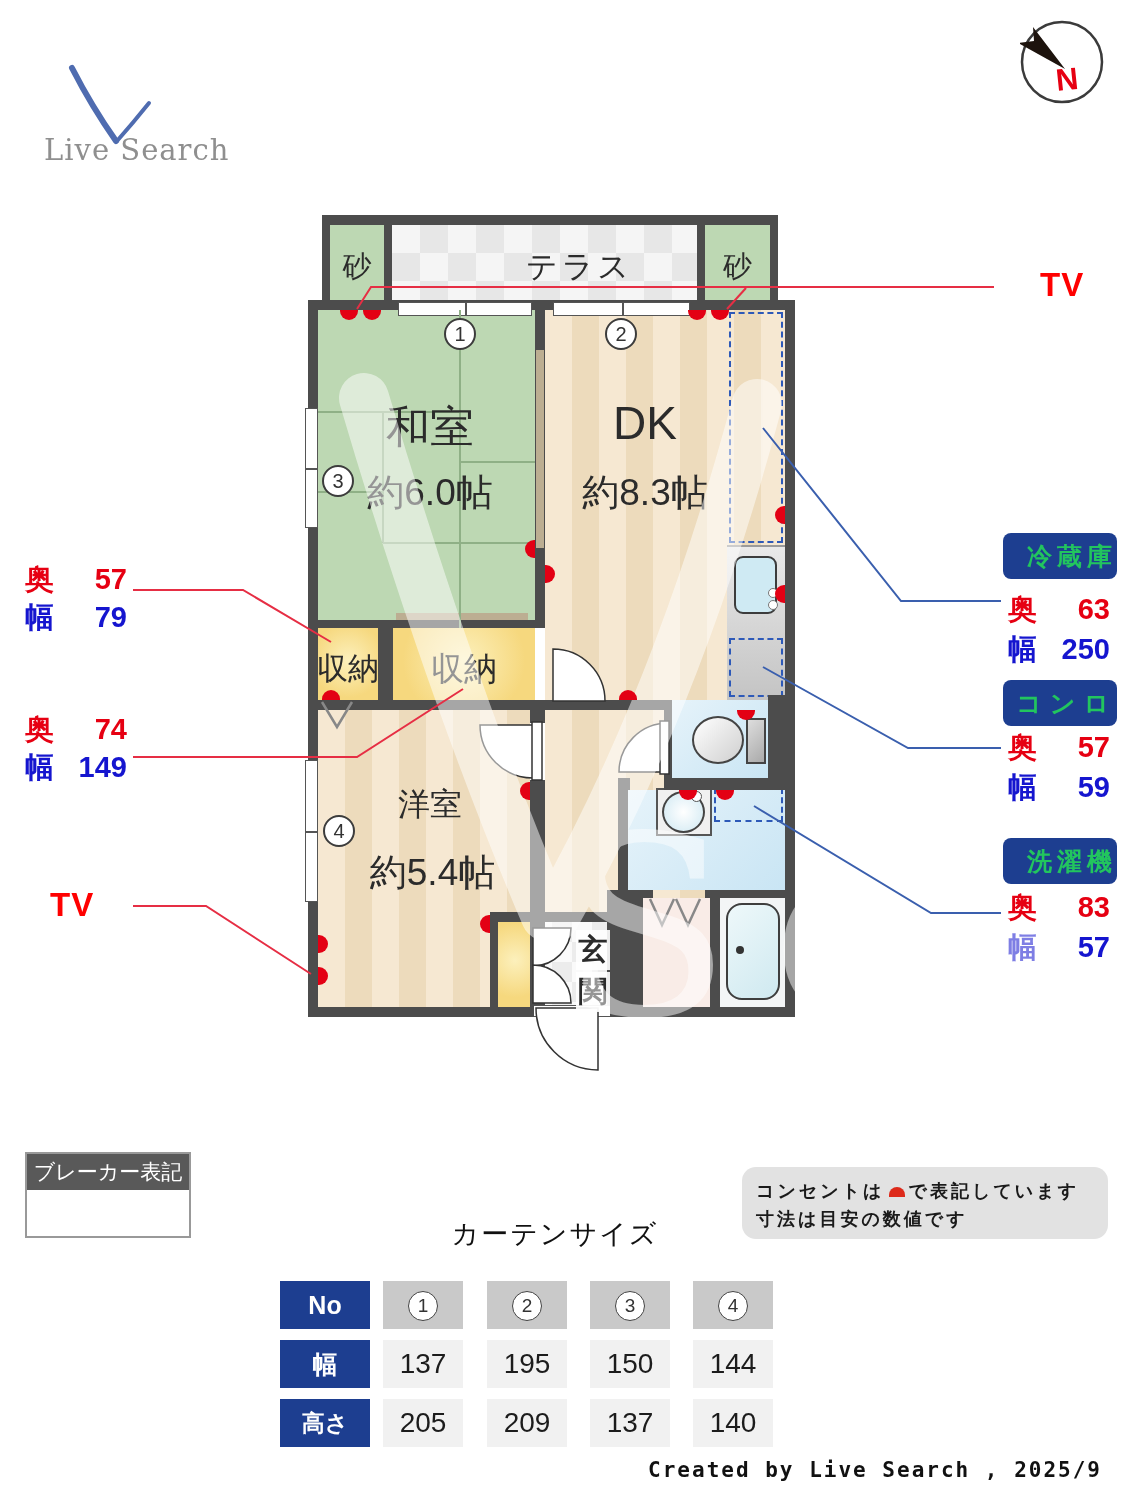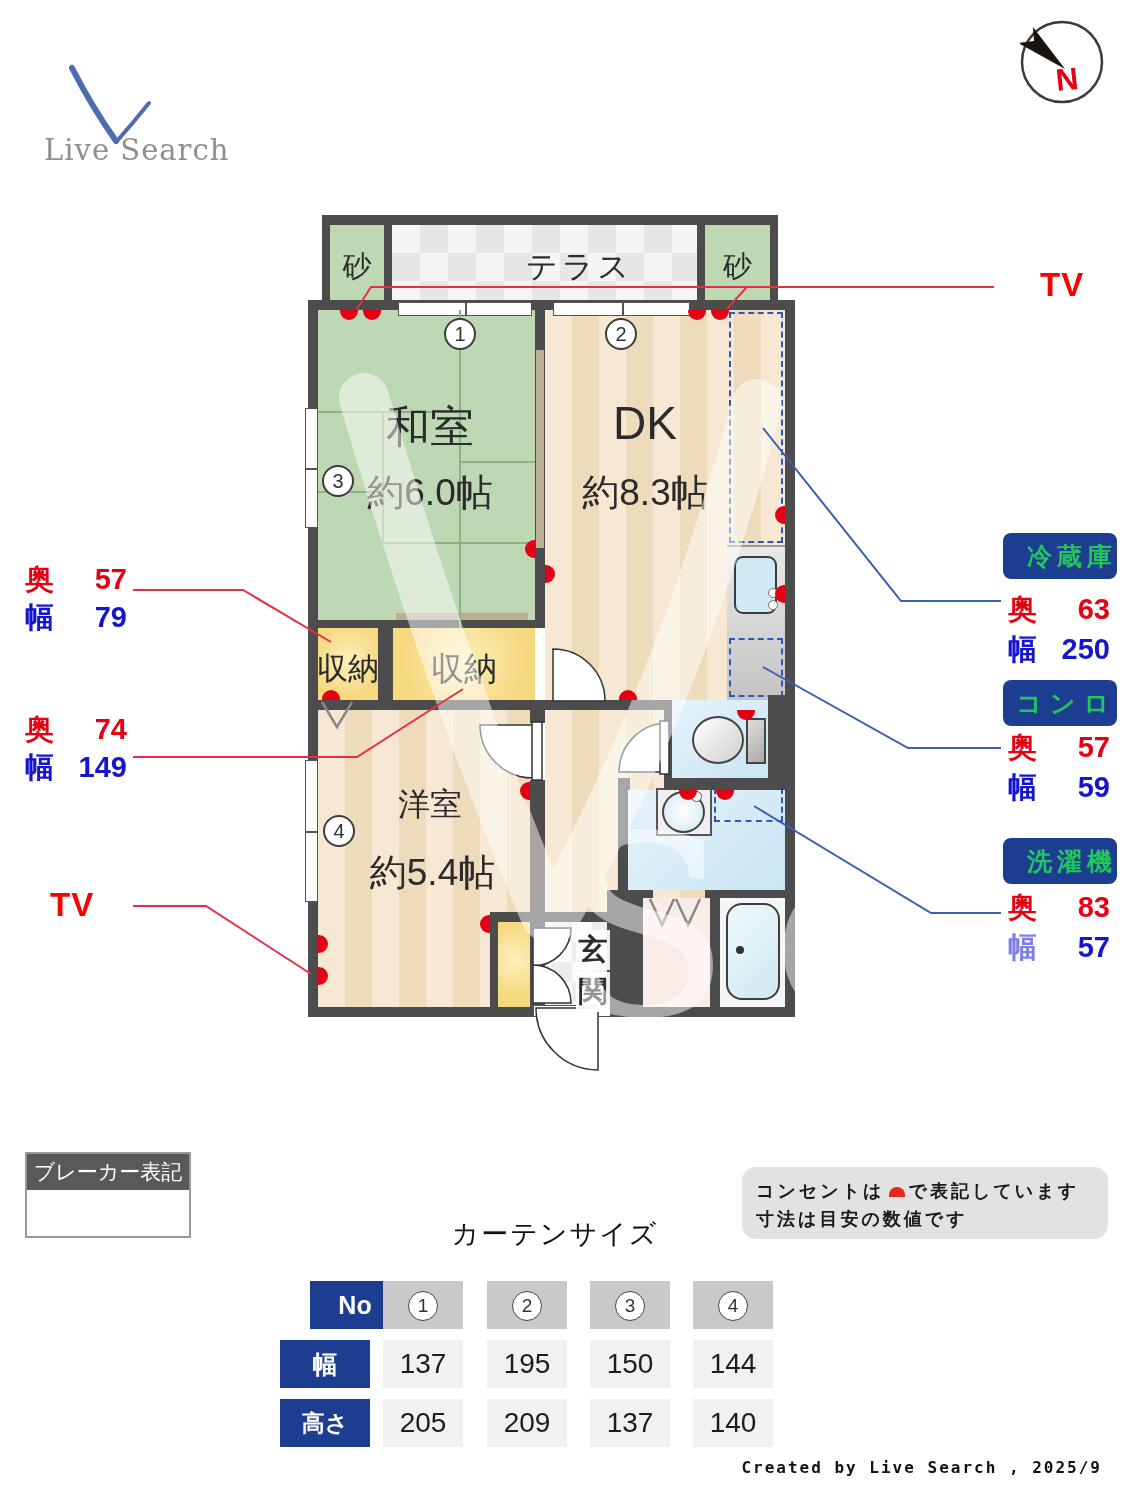--- a/index.html
+++ b/index.html
@@ -288,33 +288,33 @@
 </div>
 
 <div class="abs" style="left:742px;top:1167px;width:366px;height:72px;background:#e2e2e2;border-radius:14px;box-sizing:border-box;
             padding:10px 14px;font-size:18px;font-weight:bold;letter-spacing:3px;color:#1a1a1a;line-height:28px;">
   <div><span>コンセントは</span><span class="note-dome"></span><span>で表記しています</span></div>
   <div>寸法は目安の数値です</div>
 </div>
 
 <div class="abs" style="left:420px;top:1216px;width:270px;text-align:center;font-size:27px;color:#111;letter-spacing:2px;">カーテンサイズ</div>
 
-<div class="navy-h" style="left:280px;top:1281px;margin-left:30px;">No</div>
+<div class="navy-h" style="left:280px;top:1281px;">No</div>
 <div class="navy-h" style="left:280px;top:1340px;">幅</div>
 <div class="navy-h" style="left:280px;top:1399px;font-size:23px;">高さ</div>
 
 <div class="cell cell-h" style="left:383px;top:1281px;"><span class="circ2">1</span></div>
 <div class="cell cell-h" style="left:487px;top:1281px;"><span class="circ2">2</span></div>
 <div class="cell cell-h" style="left:590px;top:1281px;"><span class="circ2">3</span></div>
 <div class="cell cell-h" style="left:693px;top:1281px;"><span class="circ2">4</span></div>
 
 <div class="cell cell-d" style="left:383px;top:1340px;">137</div>
 <div class="cell cell-d" style="left:487px;top:1340px;">195</div>
 <div class="cell cell-d" style="left:590px;top:1340px;">150</div>
 <div class="cell cell-d" style="left:693px;top:1340px;">144</div>
 
 <div class="cell cell-d" style="left:383px;top:1399px;">205</div>
 <div class="cell cell-d" style="left:487px;top:1399px;">209</div>
 <div class="cell cell-d" style="left:590px;top:1399px;">137</div>
 <div class="cell cell-d" style="left:693px;top:1399px;">140</div>
 
 <div class="abs" style="left:600px;top:1458px;width:502px;text-align:right;font-family:'DejaVu Sans Mono',monospace;
-            font-size:16px;font-weight:bold;letter-spacing:2px;color:#111;">Created by Live Search , 2025/9</div>
+            font-size:21px;font-weight:bold;letter-spacing:2px;color:#111;">Created by Live Search , 2025/9</div>
 
 </body></html>

